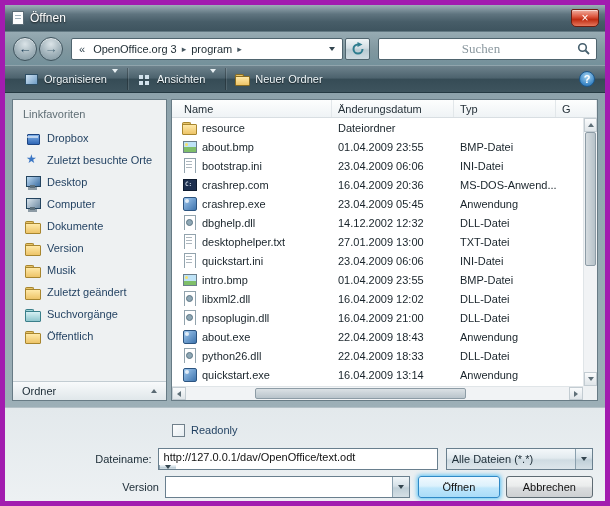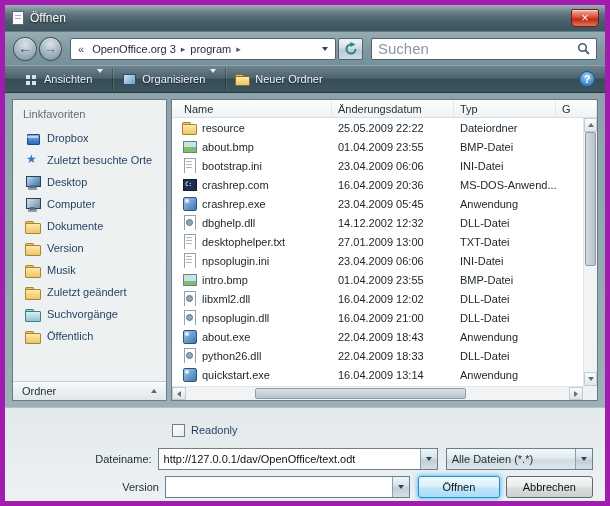--- a/index.html
+++ b/index.html
@@ -37,22 +37,22 @@
   .crumb-sep { font-size: 9px; color: #45555e; padding: 0 1px; }
   .crumb-spacer { flex: 1; }
   .crumb-dd { width: 14px; display: flex; justify-content: center; }
   .caret-down { width: 0; height: 0; border-left: 3.5px solid transparent; border-right: 3.5px solid transparent;
                 border-top: 4px solid #33454f; }
   .refresh-btn { margin-left: 2px; width: 25px; height: 22px; border: 1px solid #4f646e; border-radius: 2px;
                  background: linear-gradient(180deg,#eff5f7 0%,#d2dee4 45%,#bacbd3 55%,#cfdbe1 100%);
                  display: flex; align-items: center; justify-content: center; cursor: pointer; }
   .searchbox { margin-left: 8px; flex: 1; height: 22px; background: #fff; border: 1px solid #4f646e;
                border-radius: 2px; display: flex; align-items: center; padding: 0 6px; }
-  .searchbox input { flex: 1; border: none; outline: none; font-family: Liberation Sans, sans-serif;
-                     font-size: 15px; color: #333; background: transparent; }
+  .searchbox input { flex: 1; border: none; outline: none; font-family: Liberation Serif, serif;
+                     font-size: 13px; color: #333; background: transparent; text-align: center; }
   .searchbox input::placeholder { color: #8b989f; }
 
   
   .toolbar { height: 28px; flex: 0 0 28px; display: flex; align-items: center; padding: 0 10px;
              background: linear-gradient(180deg,#6e838d 0%,#4d636e 45%,#364c56 52%,#3e545e 100%);
              border-top: 1px solid #90a4ac; border-bottom: 1px solid #243942; }
   .toolbar-buttons { display: flex; align-items: center; height: 100%; }
   .tbtn { display: flex; align-items: center; gap: 5px; color: #eef5f8; font-size: 11px;
           text-shadow: 0 1px 1px rgba(0,0,0,.6); padding: 0 9px; height: 22px; cursor: pointer; }
   .toolbar-buttons .tbtn + .tbtn { border-left: 1px solid rgba(0,0,0,.25); box-shadow: inset 1px 0 0 rgba(255,255,255,.12); }
@@ -180,21 +180,21 @@
   .file-row { margin-top: 10px; }
   .version-row { margin-top: 6px; }
   .flabel { width: 154px; text-align: right; padding-right: 6px; }
   .combo { height: 22px; display: flex; align-items: stretch; background: #fff; border: 1px solid #697f8e; }
   .combo .val { flex: 1; display: flex; align-items: center; padding: 0 5px; font-size: 11px; overflow: hidden;
                 white-space: nowrap; }
   .combo input.val { border: none; outline: none; font-family: "Liberation Sans", sans-serif; color: #111; }
   .combo .dd { width: 17px; display: flex; align-items: center; justify-content: center; cursor: pointer;
                background: linear-gradient(180deg,#f0f6f9,#d6e1e8 45%,#bfcfd8 55%,#d4dfe5 100%);
                border-left: 1px solid #8aa0ae; }
-  .combo-filename { width: 297px; }
+  .combo-filename { width: 297px; flex-direction: column; }
   .combo-version { width: 247px; }
   .combo-filetype { margin-left: 8px; width: 156px; cursor: pointer;
                     background: linear-gradient(180deg,#f4f8fa,#e2eaef 45%,#cfdbe2 55%,#dde6eb 100%); }
   .btn { height: 22px; display: flex; align-items: center; justify-content: center; font-size: 11px;
          color: #111; border-radius: 3px; cursor: pointer; }
   .btn-open { margin-left: 8px; width: 82px; border: 1px solid #2f89c6;
               background: linear-gradient(180deg,#f0f9fe,#dcf1fc 45%,#bee6fb 55%,#a9dcf8 100%);
               box-shadow: 0 0 4px 1px rgba(64,186,245,.85); }
   .btn-cancel { margin-left: 6px; width: 88px; border: 1px solid #5e6b73;
                 background: linear-gradient(180deg,#f5f6f6,#eaecec 45%,#dadcde 55%,#cdd0d2 100%); }
@@ -236,28 +236,28 @@
         <circle cx="5.5" cy="5.5" r="3.8" fill="none" stroke="#47606e" stroke-width="1.6"></circle>
         <line x1="8.5" y1="8.5" x2="12" y2="12" stroke="#47606e" stroke-width="1.8"></line>
       </svg>
     </div>
   </div>
 
   <div class="toolbar">
     <div class="toolbar-buttons">
 
         <div class="tbtn">
+          <span class="tbicon organize"></span>
+          <span>Organisieren</span>
+          <span class="caret-holder"><span class="caret-down" style="border-top-color:#e9f1f4"></span></span>
+        </div>
+
+        <div class="tbtn">
           <span class="tbicon views"></span>
           <span>Ansichten</span>
-          <span class="caret-holder"><span class="caret-down" style="border-top-color:#e9f1f4"></span></span>
-        </div>
-
-        <div class="tbtn">
-          <span class="tbicon organize"></span>
-          <span>Organisieren</span>
           <span class="caret-holder"><span class="caret-down" style="border-top-color:#e9f1f4"></span></span>
         </div>
 
         <div class="tbtn">
           <span class="tbicon newfolder"></span>
           <span>Neuer Ordner</span>
 
         </div>
       </div>
     <div class="help-btn">?</div>
@@ -334,21 +334,20 @@
         <div class="colh">G</div>
       </div>
 
       <div class="rows">
 
           <div class="frow">
             <div class="cellname">
               <span class="fi folder"></span>
               <span>resource</span>
             </div>
-            <div class="cell">25.05.2009 22:22</div>
             <div class="cell">Dateiordner</div>
             <div class="cell"></div>
           </div>
 
           <div class="frow">
             <div class="cellname">
               <span class="fi image"></span>
               <span>about.bmp</span>
             </div>
             <div class="cell">01.04.2009 23:55</div>
@@ -402,21 +401,21 @@
               <span>desktophelper.txt</span>
             </div>
             <div class="cell">27.01.2009 13:00</div>
             <div class="cell">TXT-Datei</div>
             <div class="cell"></div>
           </div>
 
           <div class="frow">
             <div class="cellname">
               <span class="fi ini"></span>
-              <span>npsoplugin.ini</span>
+              <span>quickstart.ini</span>
             </div>
             <div class="cell">23.04.2009 06:06</div>
             <div class="cell">INI-Datei</div>
             <div class="cell"></div>
           </div>
 
           <div class="frow">
             <div class="cellname">
               <span class="fi image"></span>
               <span>intro.bmp</span>

